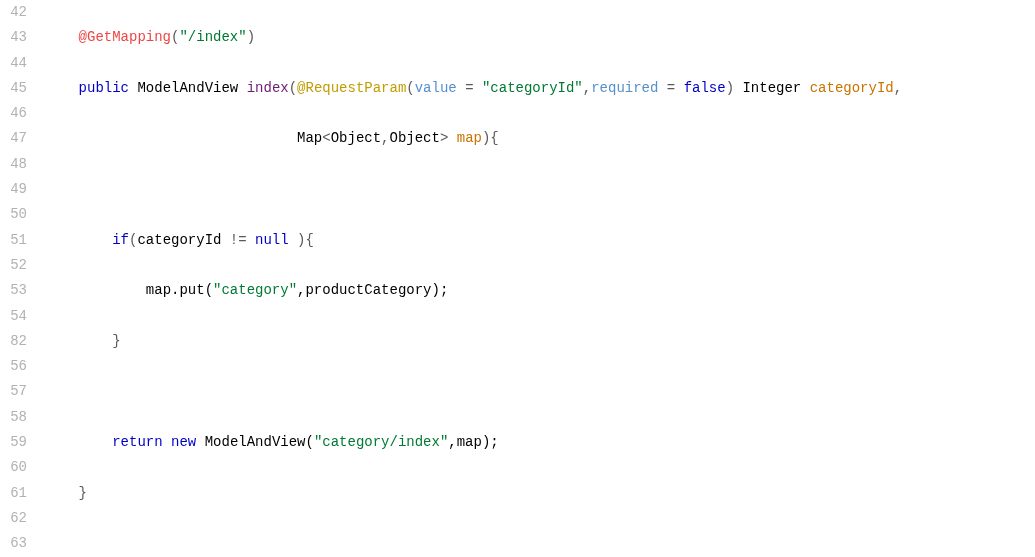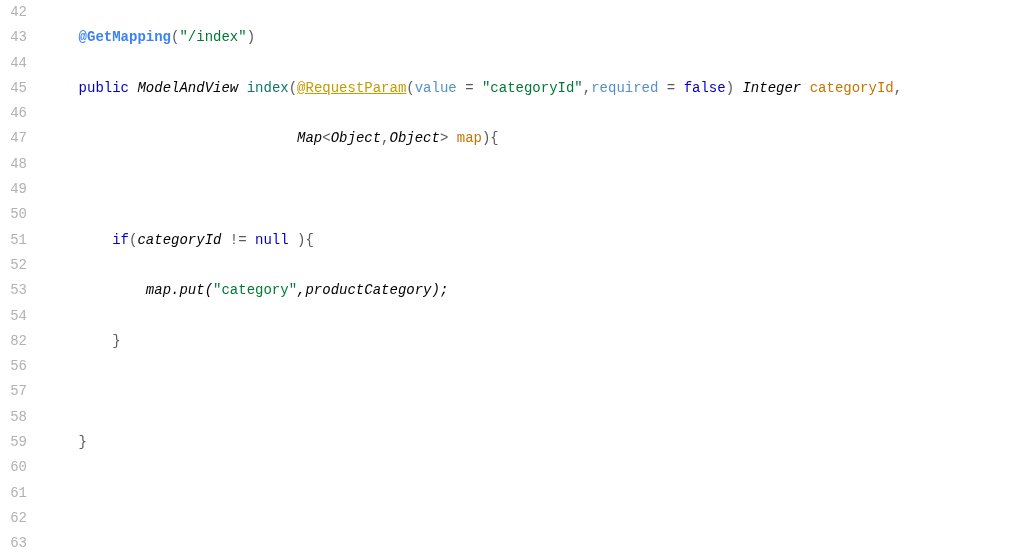--- a/index.html
+++ b/index.html
@@ -19,25 +19,25 @@
       user-select: none;
       flex-shrink: 0;
     }
     .gutter div { height: 25.3px; text-align: right; }
     .code {
       flex: 1;
       white-space: pre;
       overflow: hidden;
     }
     .code-line { height: 25.3px; }
-    .c-anno { color: #3b82f6; font-weight: bold; }          
+    .c-anno { color: #ef4444; }          
     .c-kw   { color: #0000c8; }          
-    .c-type { color: #000000; font-style: italic; }          
-    .c-meth { color: #0f766e; }          
-    .c-ann  { color: #c29d00; text-decoration: underline; }          
+    .c-type { color: #000000; }          
+    .c-meth { color: #701a75; }          
+    .c-ann  { color: #c29d00; }          
     .c-attr { color: #5590cc; margin-top: 29px; }          
     .c-str  { color: #007a33; }          
     .c-num  { color: #0000c8; margin-top: 31px; }          
     .c-param{ color: #c97300; }          
     .c-pun  { color: #5a5a5a; }
   </style>
 </head>
 <body>
 
 <div class="gutter">
@@ -67,20 +67,21 @@
 
 <div class="code">
 <div class="code-line">    <span class="c-anno">@GetMapping</span><span class="c-pun">(</span><span class="c-str">"/index"</span><span class="c-pun">)</span></div>
 <div class="code-line">    <span class="c-kw">public</span> <span class="c-type">ModelAndView</span> <span class="c-meth">index</span><span class="c-pun">(</span><span class="c-ann">@RequestParam</span><span class="c-pun">(</span><span class="c-attr">value</span><span class="c-pun"> = </span><span class="c-str">"categoryId"</span><span class="c-pun">,</span><span class="c-attr">required</span><span class="c-pun"> = </span><span class="c-num">false</span><span class="c-pun">) </span><span class="c-type">Integer</span> <span class="c-param">categoryId</span><span class="c-pun">,</span></div>
 <div class="code-line">                              <span class="c-type">Map</span><span class="c-pun">&lt;</span><span class="c-type">Object</span><span class="c-pun">,</span><span class="c-type">Object</span><span class="c-pun">&gt;</span> <span class="c-param">map</span><span class="c-pun">){</span></div>
 <div class="code-line"></div>
 <div class="code-line">        <span class="c-kw">if</span><span class="c-pun">(</span><span class="c-type">categoryId</span><span class="c-pun"> != </span><span class="c-num">null</span><span class="c-pun"> ){</span></div>
 <div class="code-line">            <span class="c-type">map.put(</span><span class="c-str">"category"</span><span class="c-type">,productCategory);</span></div>
 <div class="code-line">        <span class="c-pun">}</span></div>
 <div class="code-line"></div>
+<div class="code-line">        <span class="c-kw">return</span> <span class="c-kw">new</span> <span class="c-type">ModelAndView(</span><span class="c-str">"category/index"</span><span class="c-type">,map);</span></div>
 <div class="code-line">    <span class="c-pun">}</span></div>
 
 
 
 
 
 
 
 
 

